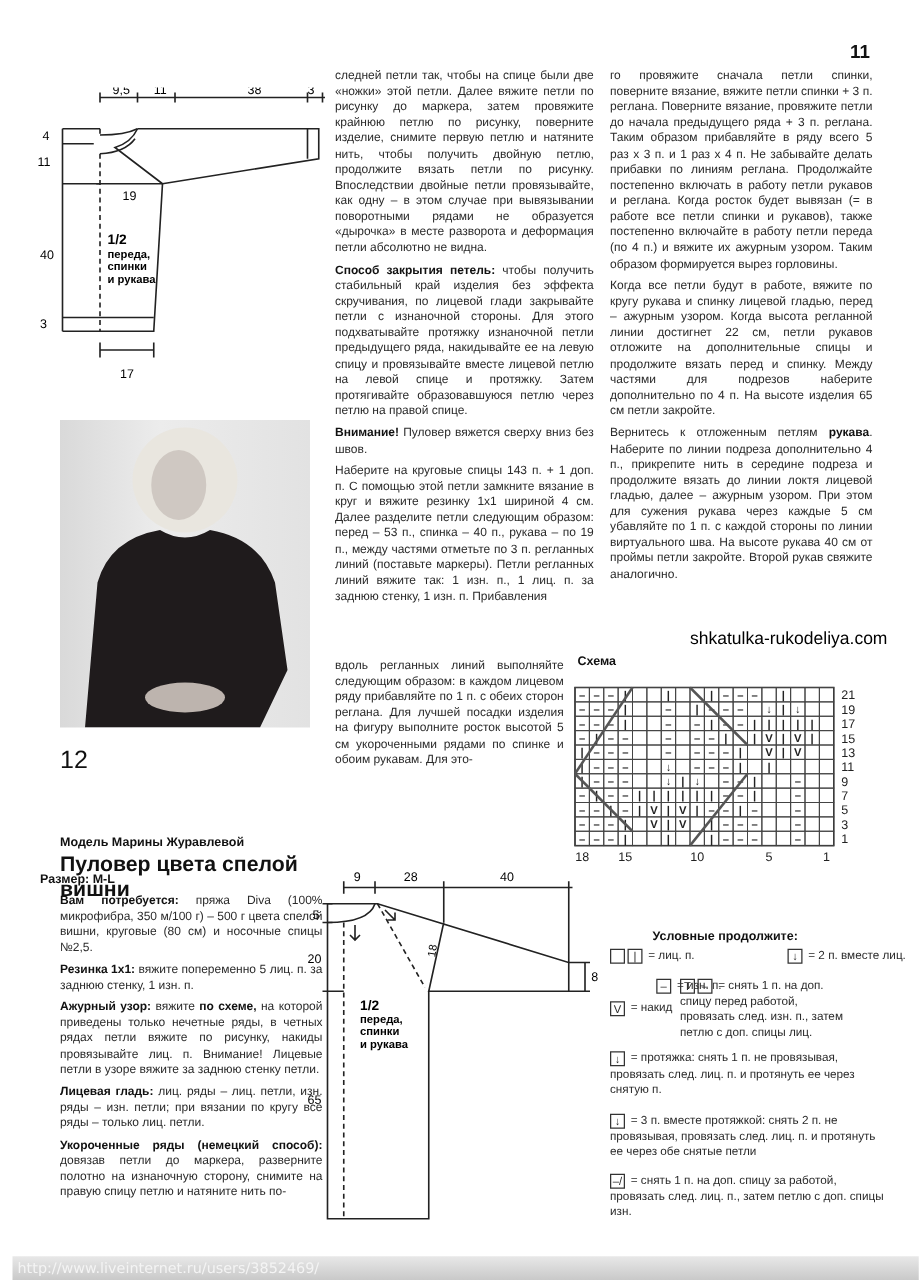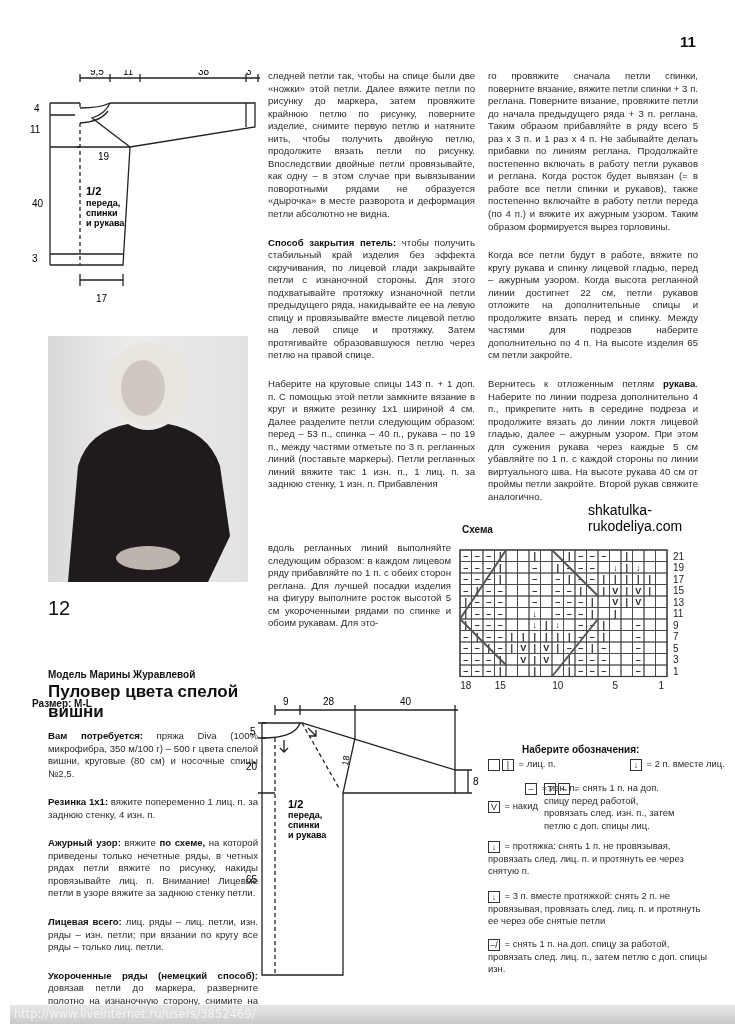--- a/index.html
+++ b/index.html
@@ -1,20 +1,20 @@
 <!DOCTYPE html>
 <html><head>
 <meta charset="utf-8">
 <style>
   html,body{margin:0;padding:0;}
   body{width:735px;height:1024px;position:relative;background:#fff;overflow:hidden;
        font-family:"Liberation Sans", sans-serif;color:#2a2a2a;}
   .abs{position:absolute;}
   .col{font-size:9.6px;line-height:12.55px;text-align:justify;hyphens:manual;}
-  .col p{margin:16px 0 5px 0;}
+  .col p{margin:1px 0 5px 0;}
   .b{font-weight:bold;color:#111;}
   .pagenum{font-weight:bold;font-size:15px;color:#111;}
   .wm{font-size:14px;color:#000;}
   .pattern-no{font-size:20px;color:#111;font-weight:normal;}
   .title{font-size:17px;font-weight:bold;line-height:20px;color:#111;}
   .sub{font-size:10px;font-weight:bold;color:#111;}
   .footer{left:10px;top:1005px;width:735px;height:19px;background:linear-gradient(#e8e8e8,#c9c9c9);}
   .footer span{position:absolute;left:4px;top:2px;font-size:11.5px;color:#f4f4f4;font-family:"DejaVu Sans",sans-serif;}
   .photo{left:48px;top:336px;width:200px;height:246px;background:linear-gradient(90deg,#d9d9d9,#ececec 40%,#e2e2e2);}
   .legend{font-size:9.4px;line-height:12.5px;color:#2a2a2a;}
@@ -66,42 +66,43 @@
   </svg>
 </div>
 
 <div class="abs pattern-no" style="left:48px;top:597px;">12</div>
 <div class="abs title" style="left:48px;top:638px;width:200px;margin-top:44px;">Пуловер цвета спелой вишни</div>
 <div class="abs sub" style="left:48px;top:669px;">Модель Марины Журавлевой</div>
 <div class="abs sub" style="left:32px;top:698px;">Размер: M-L</div>
 
 <div class="abs col" style="left:48px;top:714px;width:210px;">
   <p><span class="b">Вам потребуется:</span><span> пряжа Diva (100% микрофибра, 350 м/100 г) – 500 г цвета спелой вишни, круговые (80 см) и носочные спицы №2,5.</span></p>
-  <p><span class="b">Резинка 1х1:</span><span> вяжите попеременно 1 лиц. п. за заднюю стенку, 4 изн. п.</span></p>
+  <p><span class="b">Резинка 1х1:</span><span> вяжите попеременно 5 лиц. п. за заднюю стенку, 1 изн. п.</span></p>
   <p><span class="b">Ажурный узор:</span><span> вяжите </span><span class="b">по схеме,</span><span> на которой приведены только нечетные ряды, в четных рядах петли вяжите по рисунку, накиды провязывайте лиц. п. Внимание! Лицевые петли в узоре вяжите за заднюю стенку петли.</span></p>
-  <p><span class="b">Лицевая всего:</span><span> лиц. ряды – лиц. петли, изн. ряды – изн. петли; при вязании по кругу все ряды – только лиц. петли.</span></p>
+  <p><span class="b">Лицевая гладь:</span><span> лиц. ряды – лиц. петли, изн. ряды – изн. петли; при вязании по кругу все ряды – только лиц. петли.</span></p>
   <p><span class="b">Укороченные ряды (немецкий способ):</span><span> довязав петли до маркера, разверните полотно на изнаночную сторону, снимите на правую спицу петлю и натяните нить по-</span></p>
 </div>
 
 <div class="abs col" style="left:268px;top:54px;width:207px;">
   <p>следней петли так, чтобы на спице были две «ножки» этой петли. Далее вяжите петли по рисунку до маркера, затем провяжите крайнюю петлю по рисунку, поверните изделие, снимите первую петлю и натяните нить, чтобы получить двойную петлю, продолжите вязать петли по рисунку. Впоследствии двойные петли провязывайте, как одну – в этом случае при вывязывании поворотными рядами не образуется «дырочка» в месте разворота и деформация петли абсолютно не видна.</p>
   <p><span class="b">Способ закрытия петель:</span><span> чтобы получить стабильный край изделия без эффекта скручивания, по лицевой глади закрывайте петли с изнаночной стороны. Для этого подхватывайте протяжку изнаночной петли предыдущего ряда, накидывайте ее на левую спицу и провязывайте вместе лицевой петлю на левой спице и протяжку. Затем протягивайте образовавшуюся петлю через петлю на правой спице.</span></p>
+  <p><span class="b">Внимание!</span><span> Пуловер вяжется сверху вниз без швов.</span></p>
   <p>Наберите на круговые спицы 143 п. + 1 доп. п. С помощью этой петли замкните вязание в круг и вяжите резинку 1х1 шириной 4 см. Далее разделите петли следующим образом: перед – 53 п., спинка – 40 п., рукава – по 19 п., между частями отметьте по 3 п. регланных линий (поставьте маркеры). Петли регланных линий вяжите так: 1 изн. п., 1 лиц. п. за заднюю стенку, 1 изн. п. Прибавления</p>
 </div>
 <div class="abs col" style="left:268px;top:526px;width:183px;">
   <p>вдоль регланных линий выполняйте следующим образом: в каждом лицевом ряду прибавляйте по 1 п. с обеих сторон реглана. Для лучшей посадки изделия на фигуру выполните росток высотой 5 см укороченными рядами по спинке и обоим рукавам. Для это-</p>
 </div>
 
 <div class="abs col" style="left:488px;top:54px;width:210px;">
   <p>го провяжите сначала петли спинки, поверните вязание, вяжите петли спинки + 3 п. реглана. Поверните вязание, провяжите петли до начала предыдущего ряда + 3 п. реглана. Таким образом прибавляйте в ряду всего 5 раз х 3 п. и 1 раз х 4 п. Не забывайте делать прибавки по линиям реглана. Продолжайте постепенно включать в работу петли рукавов и реглана. Когда росток будет вывязан (= в работе все петли спинки и рукавов), также постепенно включайте в работу петли переда (по 4 п.) и вяжите их ажурным узором. Таким образом формируется вырез горловины.</p>
   <p>Когда все петли будут в работе, вяжите по кругу рукава и спинку лицевой гладью, перед – ажурным узором. Когда высота регланной линии достигнет 22 см, петли рукавов отложите на дополнительные спицы и продолжите вязать перед и спинку. Между частями для подрезов наберите дополнительно по 4 п. На высоте изделия 65 см петли закройте.</p>
   <p><span>Вернитесь к отложенным петлям </span><span class="b">рукава</span><span>. Наберите по линии подреза дополнительно 4 п., прикрепите нить в середине подреза и продолжите вязать до линии локтя лицевой гладью, далее – ажурным узором. При этом для сужения рукава через каждые 5 см убавляйте по 1 п. с каждой стороны по линии виртуального шва. На высоте рукава 40 см от проймы петли закройте. Второй рукав свяжите аналогично.</span></p>
 </div>
 
-<div class="abs wm" style="left:552px;top:502px;margin-left:36px;">shkatulka-rukodeliya.com</div>
+<div class="abs wm" style="left:552px;top:502px;">shkatulka-rukodeliya.com</div>
 
 <div class="abs sub" style="left:462px;top:524px;">Схема</div>
 <svg id="chart" class="abs" style="left:458px;top:548px;" width="235" height="142">
     <rect x="2" y="2" width="207" height="126.5" fill="#fff" stroke="#222" stroke-width="1.2"></rect>
     <rect x="2" y="2" width="11.5" height="11.5" fill="none" stroke="#444" stroke-width="0.8"></rect>
     <text x="7.75" y="11" text-anchor="middle" font-size="9" font-weight="bold" fill="#222">–</text>
     <rect x="13.5" y="2" width="11.5" height="11.5" fill="none" stroke="#444" stroke-width="0.8"></rect>
     <text x="19.25" y="11" text-anchor="middle" font-size="9" font-weight="bold" fill="#222">–</text>
     <rect x="25" y="2" width="11.5" height="11.5" fill="none" stroke="#444" stroke-width="0.8"></rect>
     <text x="30.75" y="11" text-anchor="middle" font-size="9" font-weight="bold" fill="#222">–</text>
@@ -470,21 +471,21 @@
   <text x="6" y="80" font-size="10">20</text>
   <text x="108" y="76" font-size="9" transform="rotate(-80 108 76)">18</text>
   <text x="233" y="95" font-size="10">8</text>
   <text x="6" y="193" font-size="10">65</text>
   <text x="48" y="118" font-size="11" font-weight="bold">1/2</text>
   <text x="48" y="128" font-size="9" font-weight="bold">переда,</text>
   <text x="48" y="138" font-size="9" font-weight="bold">спинки</text>
   <text x="48" y="148" font-size="9" font-weight="bold">и рукава</text>
 </svg>
 
-<div class="abs sub" style="left:522px;top:744px;">Наберите обозначения:</div>
+<div class="abs sub" style="left:522px;top:744px;">Условные продолжите:</div>
 <div class="abs legend" style="left:488px;top:758px;width:130px;">
   <span class="sym"></span><span class="sym">|</span> <span>= лиц. п.</span>
 </div>
 <div class="abs legend" style="left:590px;top:758px;width:140px;padding-left:40px;">
   <span class="sym">↓</span> <span>= 2 п. вместе лиц.</span>
 </div>
 <div class="abs legend" style="left:488px;top:782px;width:80px;padding-left:37px;">
   <span class="sym">–</span> <span>= изн. п.</span>
 </div>
 <div class="abs legend" style="left:488px;top:800px;width:80px;">

